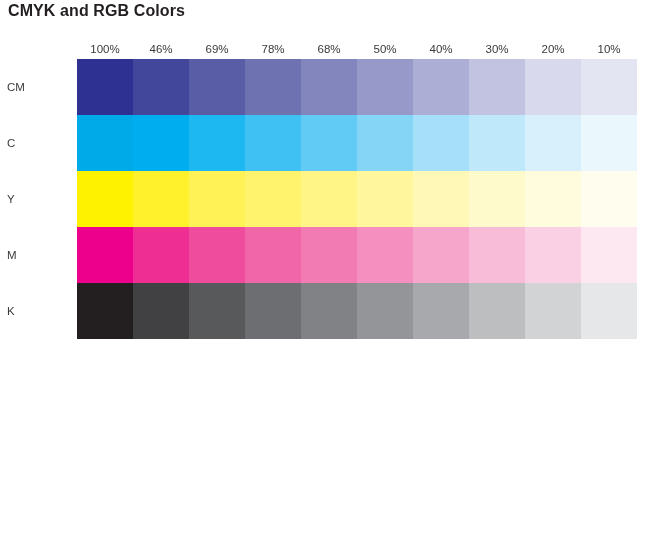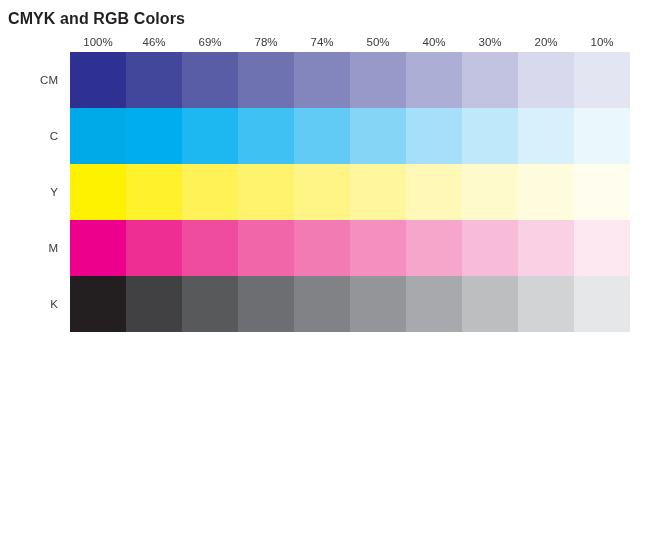--- a/index.html
+++ b/index.html
@@ -17,42 +17,42 @@
   .page {
     position: relative;
     width: 650px;
     height: 560px;
     box-sizing: border-box;
   }
 
   .chart-title {
     position: absolute;
     left: 8px;
-    top: 10px;
+    top: 2px;
     font-size: 16px;
     font-weight: bold;
     color: #231f20;
     letter-spacing: 0.1px;
     white-space: nowrap;
   }
 
   .chart-area {
     position: absolute;
     left: 0px;
     top: 28px;
     width: 650px;
     height: 530px;
   }
 
   table.swatch-table {
     border-collapse: collapse;
     border-spacing: 0;
     table-layout: fixed;
     width: 630px;
-    margin: 0;
+    margin: 7px;
     padding: 0;
   }
 
   table.swatch-table col.label-col { width: 70px; }
   table.swatch-table col.data-col  { width: 56px; }
 
   th.pct-header {
     height: 20px;
     font-size: 11.5px;
     font-weight: normal;
@@ -64,21 +64,20 @@
   }
 
   th.corner-header {
     background: #ffffff;
     padding: 0;
   }
 
   td.row-label {
     font-size: 11.5px;
     color: #3a3a3c;
-    text-align: right;
     vertical-align: middle;
     padding: 0 12px 0 0;
     background: #ffffff;
     white-space: nowrap;
   }
 
   td.swatch {
     height: 56px;
     padding: 0;
     margin: 0;
@@ -108,21 +107,21 @@
           <col class="data-col">
         <col class="data-col">
       </colgroup>
       <thead>
         <tr>
           <th class="corner-header"></th>
           <th class="pct-header">100%</th>
           <th class="pct-header">46%</th>
           <th class="pct-header">69%</th>
           <th class="pct-header">78%</th>
-          <th class="pct-header">74%</th>
+          <th class="pct-header">68%</th>
           <th class="pct-header">50%</th>
           <th class="pct-header">40%</th>
           <th class="pct-header">30%</th>
           <th class="pct-header">20%</th>
           <th class="pct-header">10%</th>
         </tr>
       </thead>
       <tbody id="swatch-body">
           <tr>
             <td class="row-label">CM</td>

